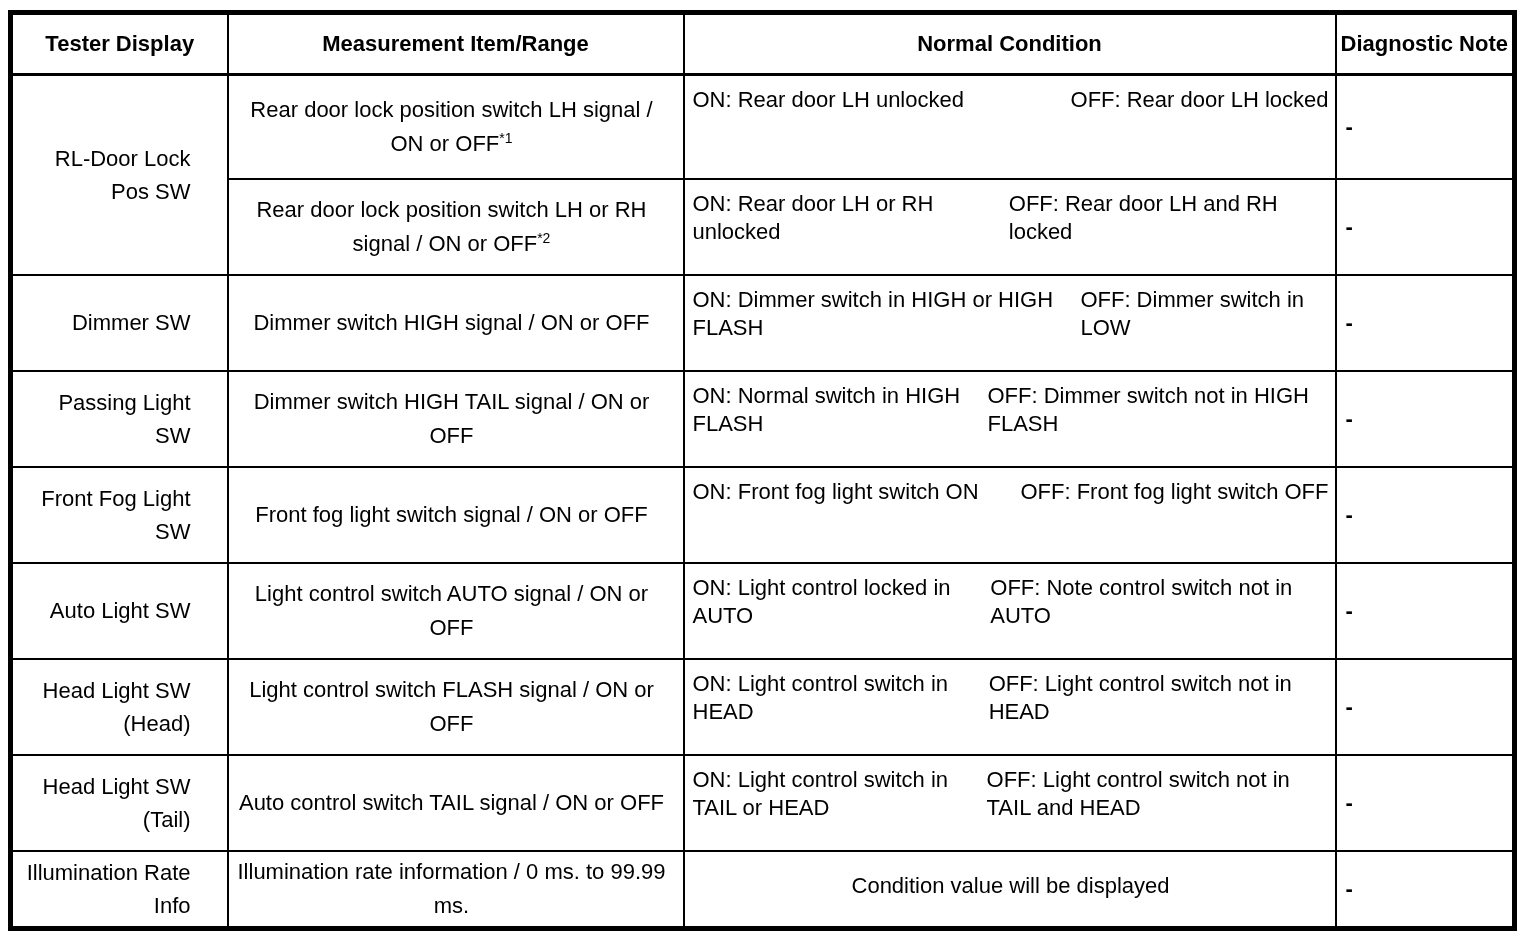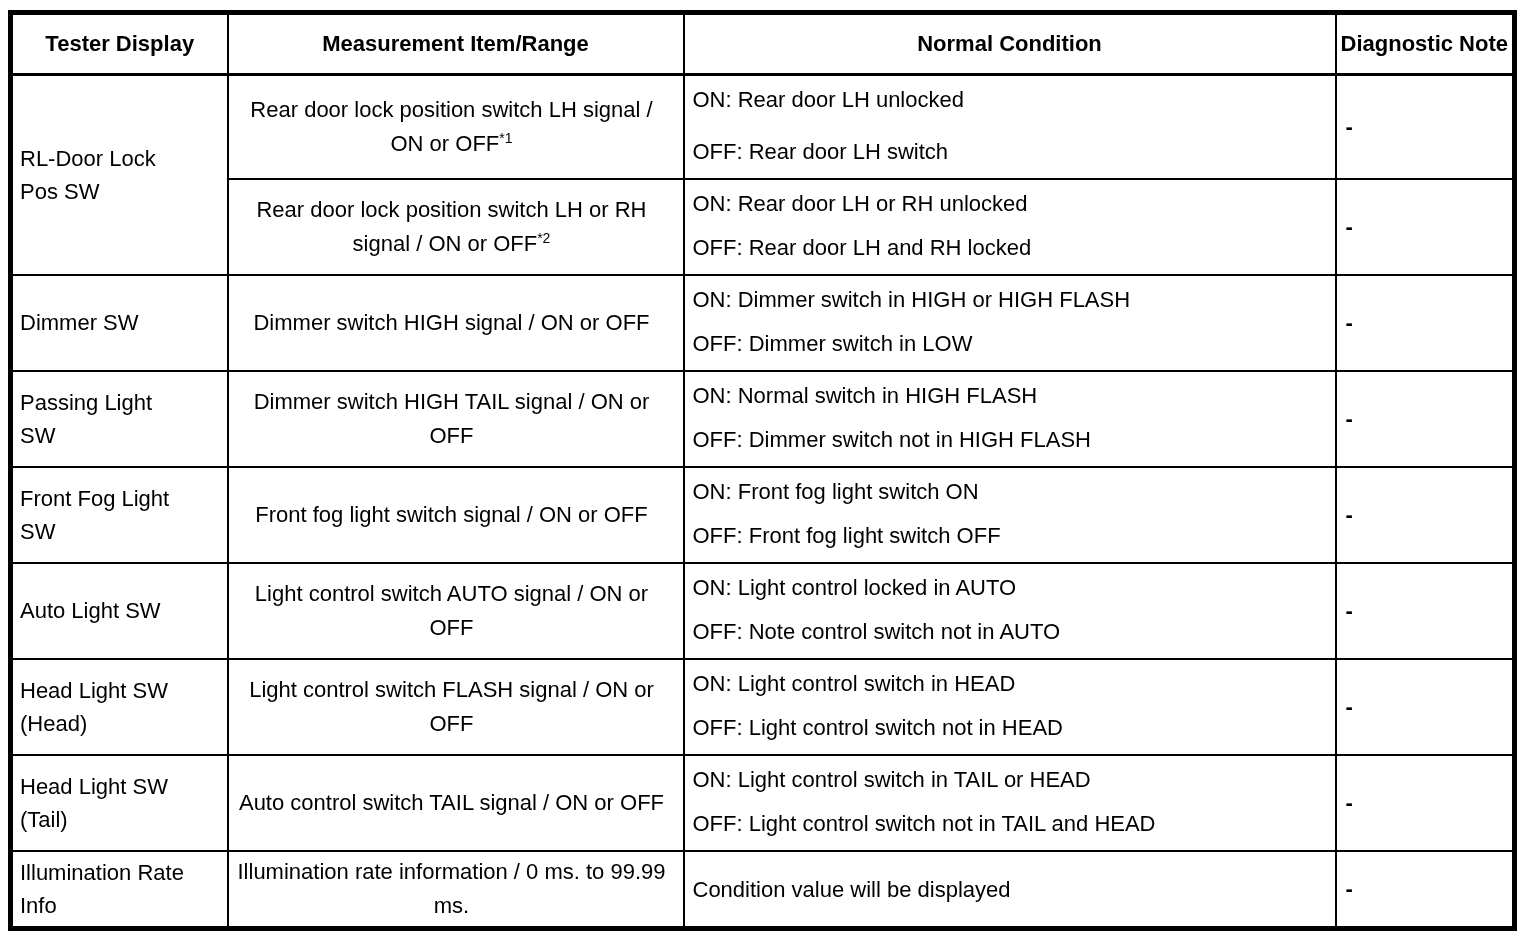--- a/index.html
+++ b/index.html
@@ -31,48 +31,48 @@
     border-bottom-width: 3px;
     padding: 2px 4px;
   }
   tr.hdr      { height: 62px; }
   tr.r-tall   { height: 104px; }
   tr.r-std    { height: 96px; }
   tr.r-short  { height: 78px; }
 
   td.display {
     vertical-align: middle;
-    text-align: left;
+    text-align: right;
     padding: 2px 36px 2px 7px;
     line-height: 33px;
   }
   td.item {
     vertical-align: middle;
     text-align: center;
     padding: 2px 16px 2px 8px;
     line-height: 34px;
   }
   td.item sup {
     font-size: 14px;
     vertical-align: super;
     line-height: 0;
   }
   td.cond {
     vertical-align: middle;
     padding: 0;
   }
   .cond-wrap {
     display: flex;
-    flex-direction: column;
+    flex-direction: row;
     justify-content: space-between;
     padding: 9px 6px 11px 8px;
     height: 92px;
   }
   .cond-wrap.tall  { height: 100px; }
-  .cond-wrap.short { height: 52px; justify-content: flex-end; }
+  .cond-wrap.short { height: 52px; justify-content: center; }
   .cond-line { line-height: 28px; }
   td.note {
     vertical-align: middle;
     text-align: left;
     padding: 2px 4px 2px 9px;
     font-weight: bold;
   }
 </style>
 </head>
 <body>
@@ -92,21 +92,21 @@
       <th>Diagnostic Note</th>
     </tr>
   </thead>
   <tbody>
     <tr class="r-tall">
       <td class="display" rowspan="2">RL-Door Lock Pos SW</td>
       <td class="item"><span>Rear door lock position switch LH signal / ON or OFF</span><sup>*1</sup></td>
       <td class="cond">
         <div class="cond-wrap tall">
           <div class="cond-line">ON: Rear door LH unlocked</div>
-          <div class="cond-line">OFF: Rear door LH switch</div>
+          <div class="cond-line">OFF: Rear door LH locked</div>
         </div>
       </td>
       <td class="note">-</td>
     </tr>
     <tr class="r-std">
       <td class="item"><span>Rear door lock position switch LH or RH signal / ON or OFF</span><sup>*2</sup></td>
       <td class="cond">
         <div class="cond-wrap">
           <div class="cond-line">ON: Rear door LH or RH unlocked</div>
           <div class="cond-line">OFF: Rear door LH and RH locked</div>

